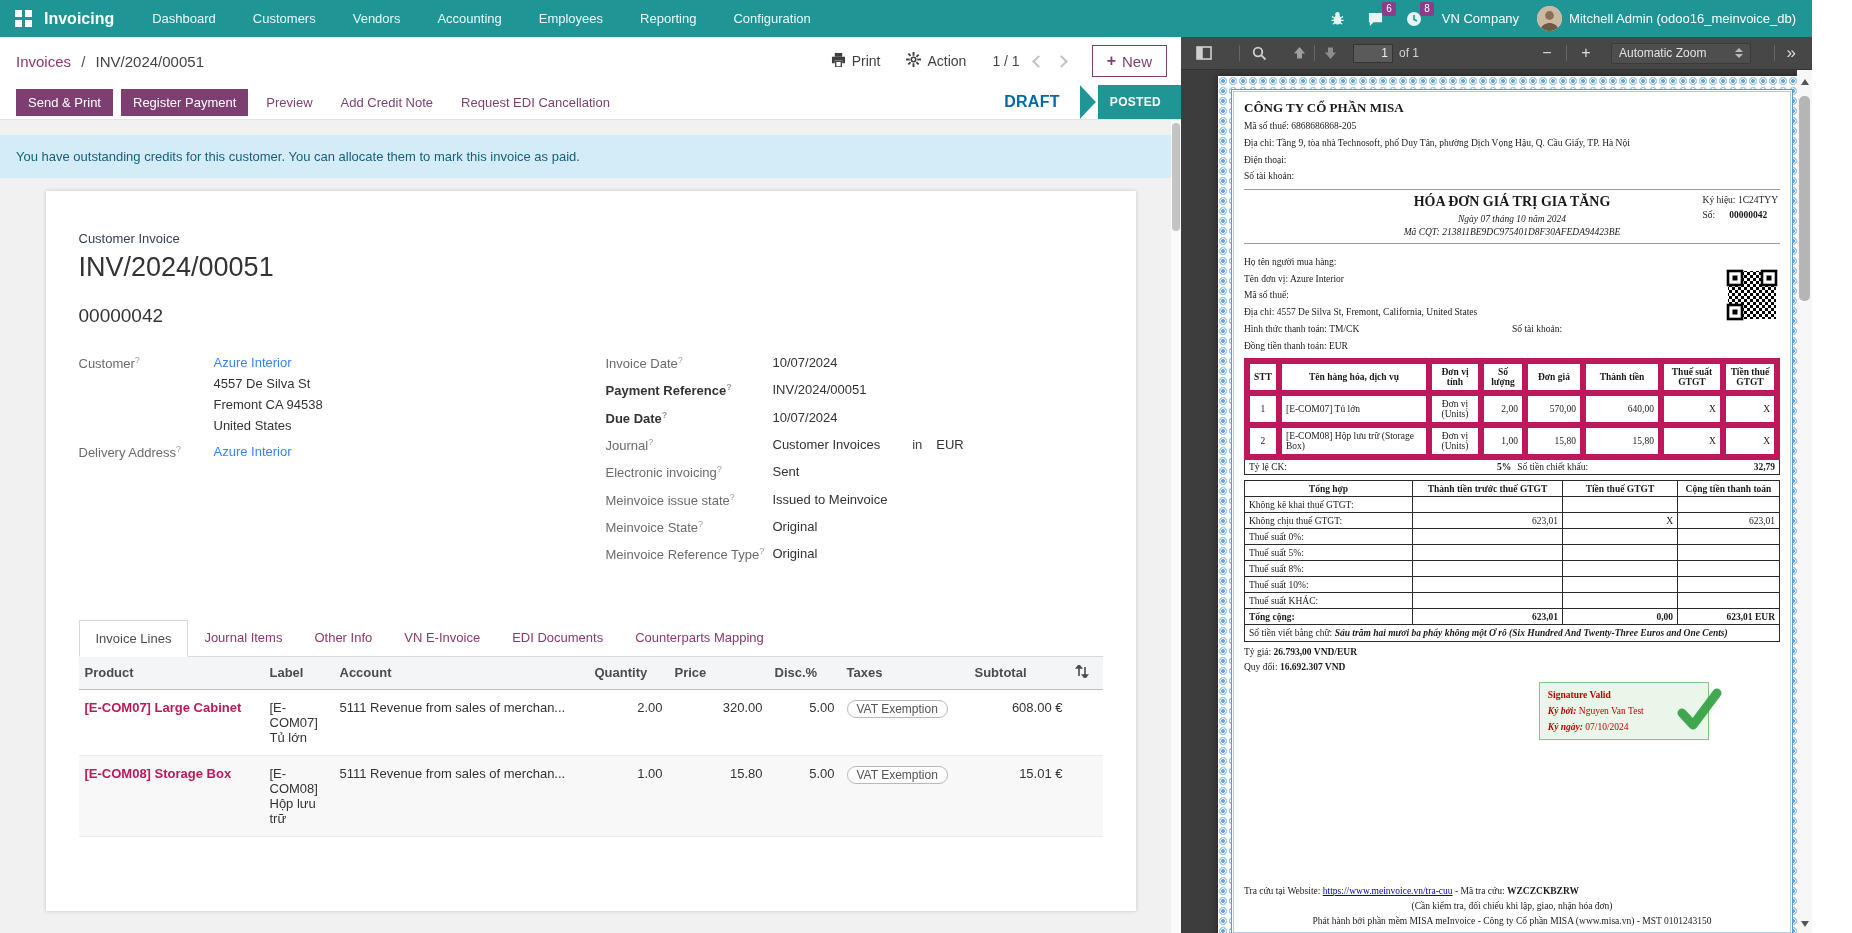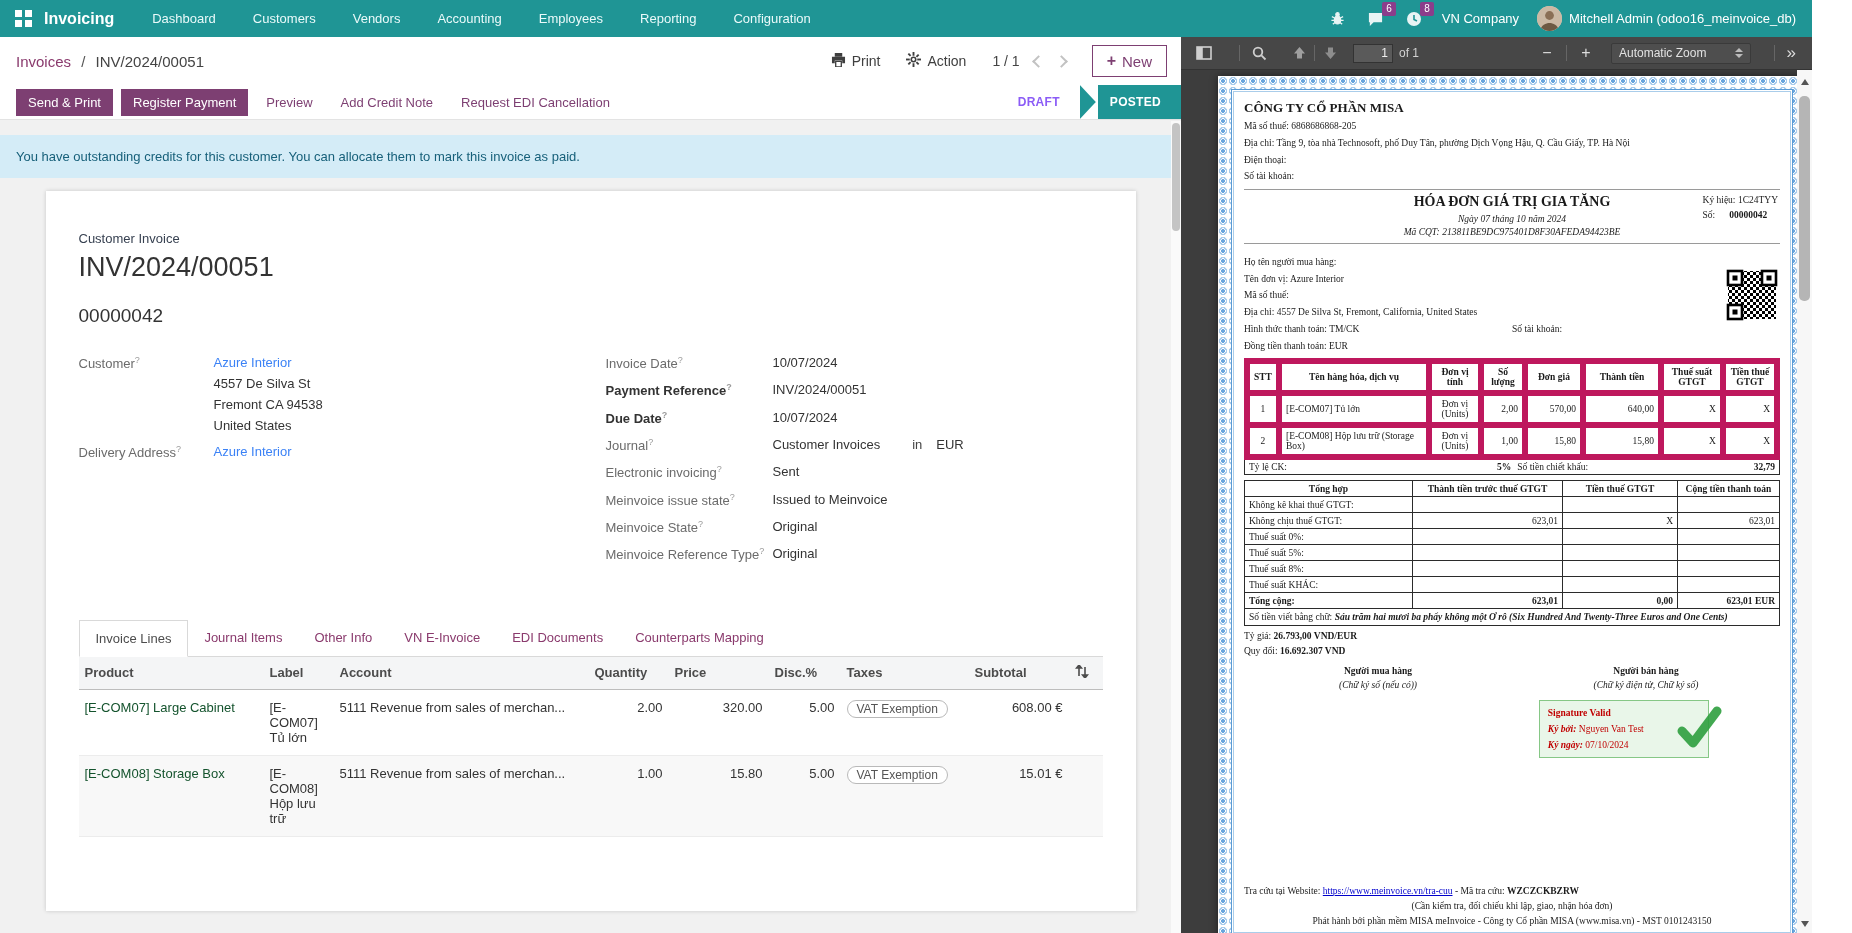--- a/index.html
+++ b/index.html
@@ -40,21 +40,21 @@
   .chev.right { transform:rotate(-45deg); }
   .btn-new { border:1px solid #7d3f72; color:#7d3f72; background:#fff; font-size:15px; padding:6px 14px; display:flex; gap:6px; align-items:center; cursor:pointer; }
   .btn-new .plus { font-weight:bold; font-size:16px; }
 
   
   .cp-row2 { height:35px; display:flex; align-items:stretch; padding-left:16px; border-bottom:1px solid #e3e3e3; background:#fff; }
   .sb-left { display:flex; align-items:center; gap:8px; }
   .btn-primary { background:#7d3f72; color:#fff; border:none; padding:6px 12px; font-size:13px; cursor:pointer; }
   .btn-link { background:none; border:none; color:#7d3f72; padding:6px 10px; font-size:13px; cursor:pointer; }
   .sb-ribbon { margin-left:auto; display:flex; align-items:stretch; height:100%; }
-  .state-draft { display:flex; align-items:center; padding:0 18px; color:#8b5cf6; font-weight:bold; font-size:12px; letter-spacing:.3px; cursor:pointer; }
+  .state-draft { display:flex; align-items:center; padding:0 18px; color:#0369a1; font-weight:bold; font-size:16px; letter-spacing:.3px; cursor:pointer; }
   .state-arrowhead { width:16px; background:#1f9595; clip-path:polygon(0 0,100% 50%,0 100%); margin-left:2px; }
   .state-posted { display:flex; align-items:center; background:#1f9595; color:#fff; font-weight:bold; font-size:12px; padding:0 20px 0 12px; letter-spacing:.3px; margin-left:2px; cursor:pointer; }
 
   
   .content { flex:1; background:#f1f1f1; overflow:hidden; position:relative; }
   .alert-info { margin-top:15px; background:#d4ecf7; color:#17607a; padding:14px 16px 14px 16px; font-size:13px; }
   .sheet { width:1090px; margin:13px auto 0 auto; background:#fff; box-shadow:0 0 4px rgba(0,0,0,.18); padding:40px 33px 0 33px; min-height:720px; }
   .doc-type { font-size:13px; color:#374151; }
   .doc-name { font-size:27px; font-weight:500; color:#333; margin-top:6px; }
   .doc-number { font-size:19px; color:#333; margin-top:22px; }
@@ -81,21 +81,21 @@
   
   table.lines { width:100%; border-collapse:collapse; table-layout:fixed; }
   table.lines th { background:#f4f5f6; font-weight:600; color:#4c4c4c; text-align:left; padding:8px 6px; border-bottom:1px solid #bdbdbd; font-size:13px; }
   table.lines td { padding:10px 6px; vertical-align:top; font-size:13px; border-bottom:1px solid #ececec; }
   table.lines tr.odd td { background:#f8f8f8; }
   .col-product { width:185px; } .col-label { width:70px; } .col-account { width:255px; }
   .col-qty { width:80px; } .col-price { width:100px; } .col-disc { width:72px; }
   .col-taxes { width:128px; } .col-sub { width:100px; } .col-gear { width:34px; }
   .num { text-align:right; }
   th.num { text-align:right; }
-  .prod-link { color:#14532d; cursor:pointer; }
+  .prod-link { color:#be185d; cursor:pointer;font-weight:bold; }
   .label-cell { word-break:break-word; }
   .tax-pill { display:inline-block; border:1px solid #b9b9b9; border-radius:10px; padding:1px 9px; color:#555; font-size:12px; background:#fff; }
   .acct-cell { white-space:nowrap; overflow:hidden; }
 
   
   .form-scroll { position:absolute; top:84px; right:0; bottom:0; width:10px; background:#fafafa; }
   .form-scroll .thumb { position:absolute; top:2px; left:1px; width:8px; height:108px; background:#c4c4c4; border-radius:4px; }
 
   
   .pdf-toolbar { height:33px; background:#474747; border-bottom:1px solid #333; display:flex; align-items:center; padding:0 10px; color:#d9d9d9; flex:none; }
@@ -644,20 +644,26 @@
                     <td class="r"></td>
                     <td class="r"></td>
                   </tr>
                 <tr>
                     <td>Thuế suất 8%:</td>
                     <td class="r"></td>
                     <td class="r"></td>
                     <td class="r"></td>
                   </tr>
                 <tr>
+                    <td>Thuế suất 10%:</td>
+                    <td class="r"></td>
+                    <td class="r"></td>
+                    <td class="r"></td>
+                  </tr>
+                <tr>
                     <td>Thuế suất KHÁC:</td>
                     <td class="r"></td>
                     <td class="r"></td>
                     <td class="r"></td>
                   </tr>
                 <tr class="total">
                   <td>Tổng cộng:</td>
                     <td class="r">623,01</td>
                     <td class="r">0,00</td>
                     <td class="r">623,01 EUR</td>
@@ -665,30 +671,20 @@
               </tbody>
             </table>
             <div class="words-row">
               <span>Số tiền viết bằng chữ:</span>
               <b><i> <span>Sáu trăm hai mươi ba phẩy không một Ơ rô (Six Hundred And Twenty-Three Euros and One Cents)</span></i></b>
             </div>
 
             <div class="rate-line"><span>Tỷ giá:</span> <b>26.793,00 VND/EUR</b></div>
             <div class="rate-line"><span>Quy đổi:</span> <b>16.692.307 VND</b></div>
 
-            <div class="sign-row">
-              <div class="sign-col">
-                <div class="s-title">Người mua hàng</div>
-                <div class="s-note">(Chữ ký số (nếu có))</div>
-              </div>
-              <div class="sign-col">
-                <div class="s-title">Người bán hàng</div>
-                <div class="s-note">(Chữ ký điện tử, Chữ ký số)</div>
-              </div>
-            </div>
 
             <div class="sigbox">
               <div class="sv">Signature Valid</div>
               <div class="sl"><i>Ký bởi:</i> <span>Nguyen Van Test</span></div>
               <div class="sl"><i>Ký ngày:</i> <span>07/10/2024</span></div>
               <svg class="sig-check" width="46" height="44" viewBox="0 0 46 44">
                   <path d="M6 26 L17 38 L41 6" fill="none" stroke="#2e9e3e" stroke-width="9" stroke-linecap="round" stroke-linejoin="round" opacity="0.9"></path>
                 </svg>
             </div>
 

